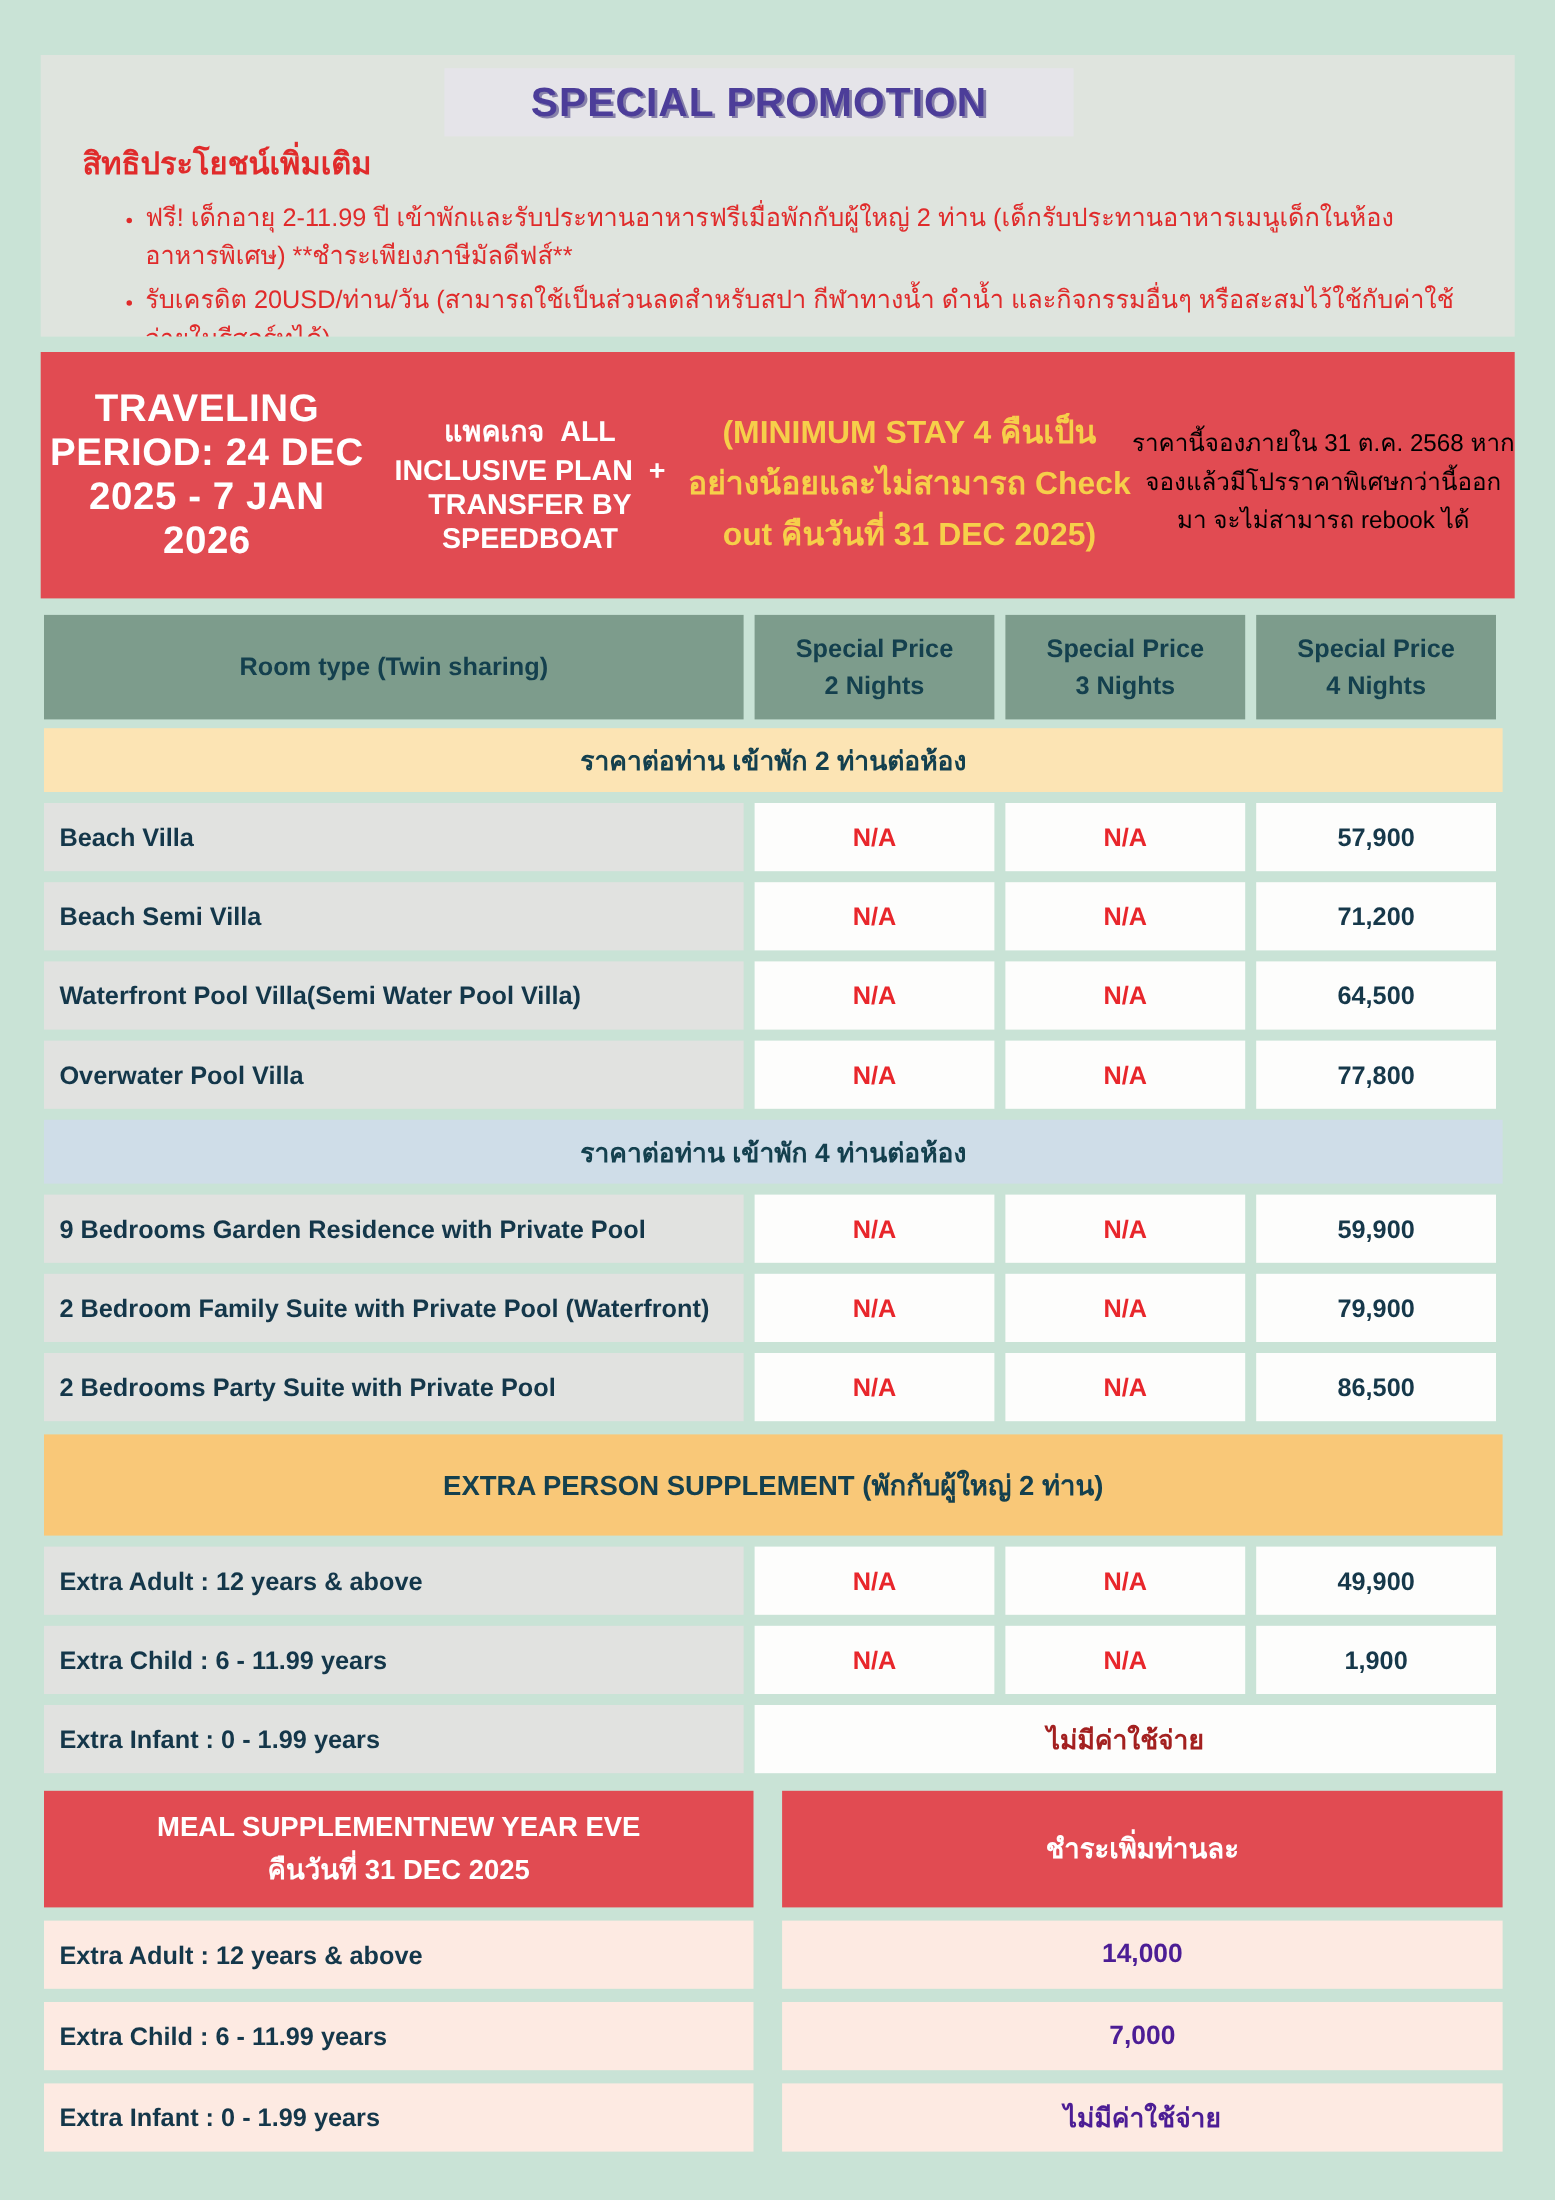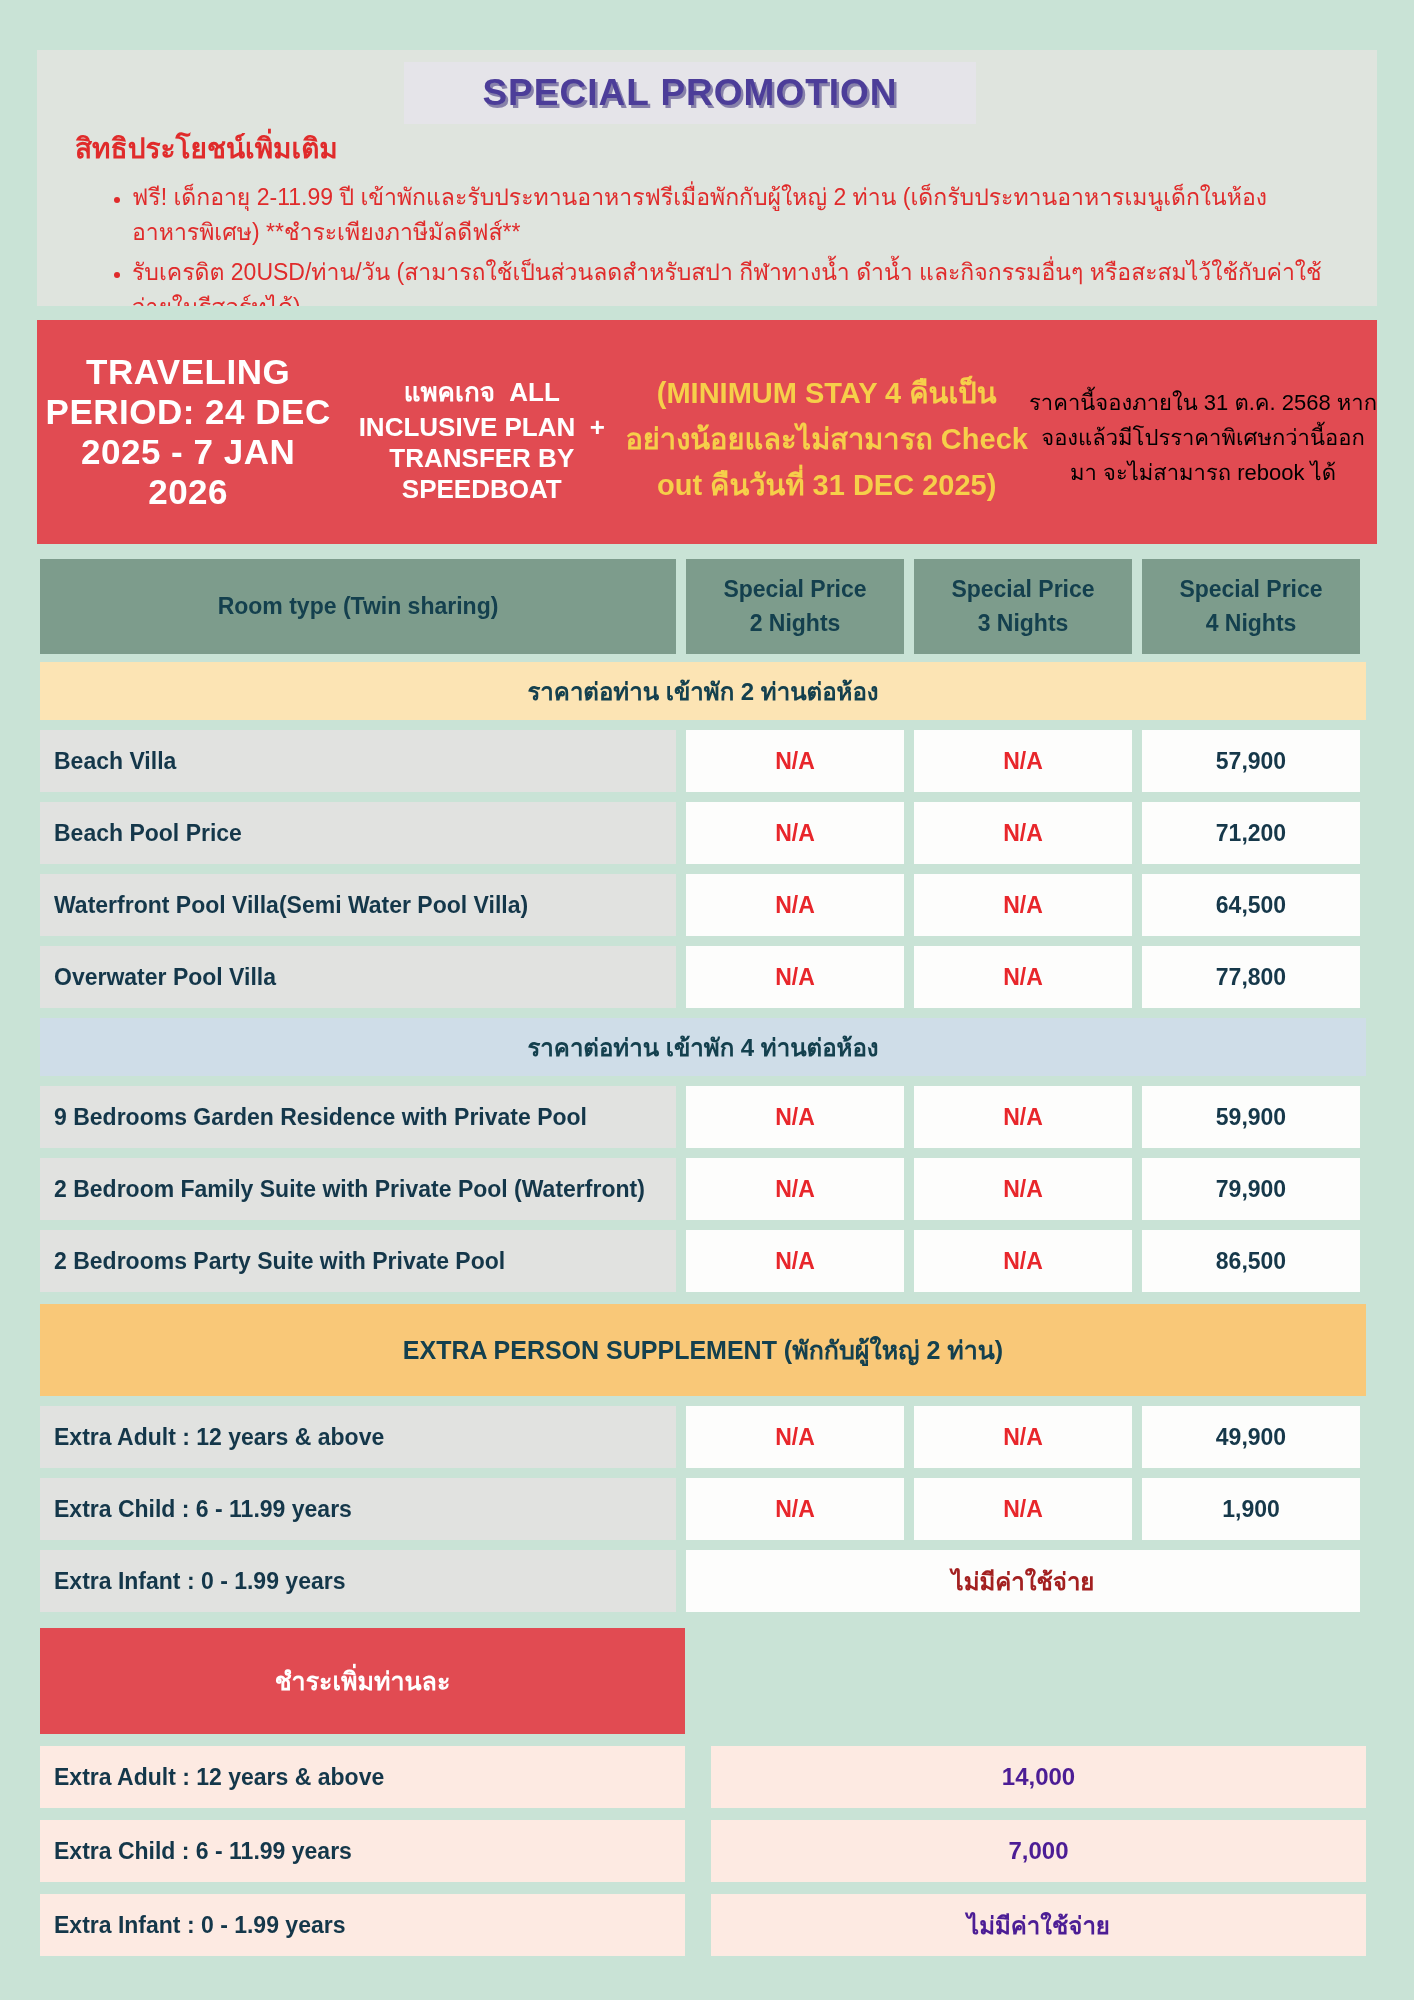--- a/index.html
+++ b/index.html
@@ -93,21 +93,21 @@
 
     <div class="band cream">ราคาต่อท่าน เข้าพัก 2 ท่านต่อห้อง</div>
 
     <div class="trow data">
       <div class="cell label">Beach Villa</div>
       <div class="cell price na">N/A</div>
       <div class="cell price na">N/A</div>
       <div class="cell price">57,900</div>
     </div>
     <div class="trow data">
-      <div class="cell label">Beach Pool Price</div>
+      <div class="cell label">Beach Semi Villa</div>
       <div class="cell price na">N/A</div>
       <div class="cell price na">N/A</div>
       <div class="cell price">71,200</div>
     </div>
     <div class="trow data">
       <div class="cell label">Waterfront Pool Villa(Semi Water Pool Villa)</div>
       <div class="cell price na">N/A</div>
       <div class="cell price na">N/A</div>
       <div class="cell price">64,500</div>
     </div>
@@ -156,20 +156,22 @@
     <div class="trow data">
       <div class="cell label">Extra Infant : 0 - 1.99 years</div>
       <div class="cell price merged free">ไม่มีค่าใช้จ่าย</div>
     </div>
 
   </section>
 
   <section class="meal">
 
     <div class="mrow mhead">
+      <div class="cell">MEAL SUPPLEMENTNEW YEAR EVE
+คืนวันที่ 31 DEC 2025</div>
       <div class="cell">ชำระเพิ่มท่านละ</div>
     </div>
 
     <div class="mrow data">
       <div class="cell plabel">Extra Adult : 12 years &amp; above</div>
       <div class="cell pvalue">14,000</div>
     </div>
     <div class="mrow data">
       <div class="cell plabel">Extra Child : 6 - 11.99  years</div>
       <div class="cell pvalue">7,000</div>

